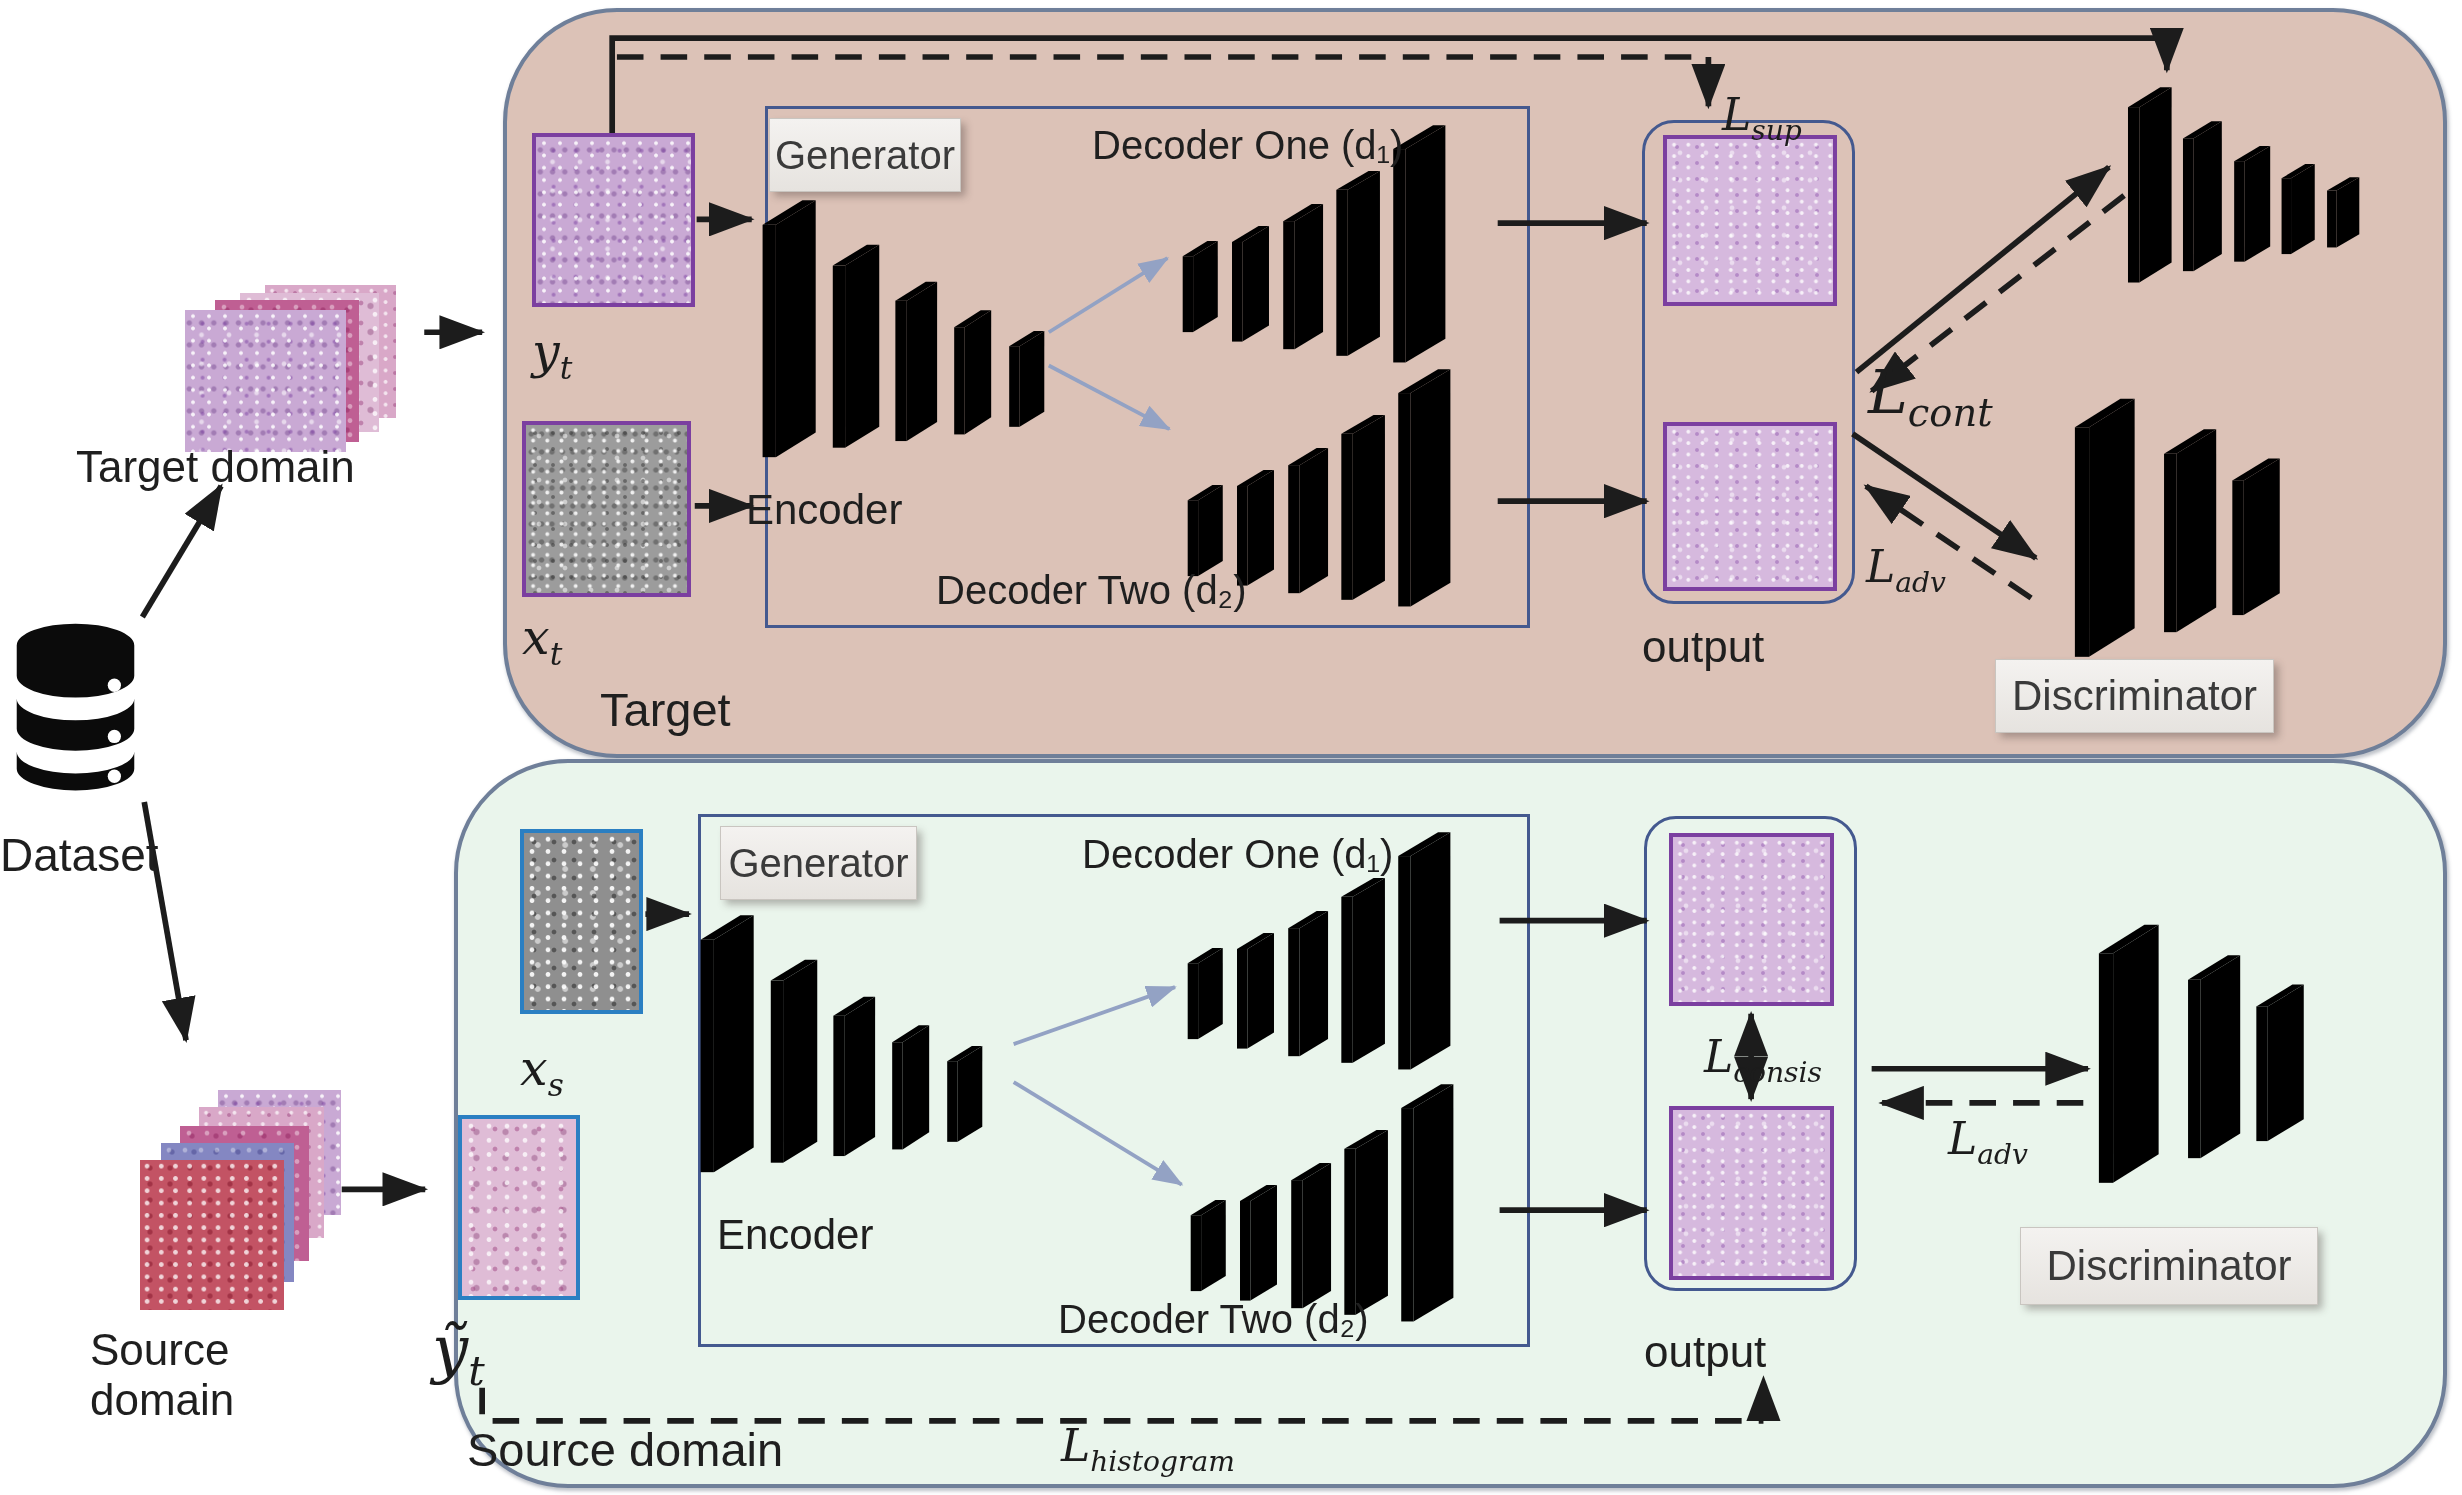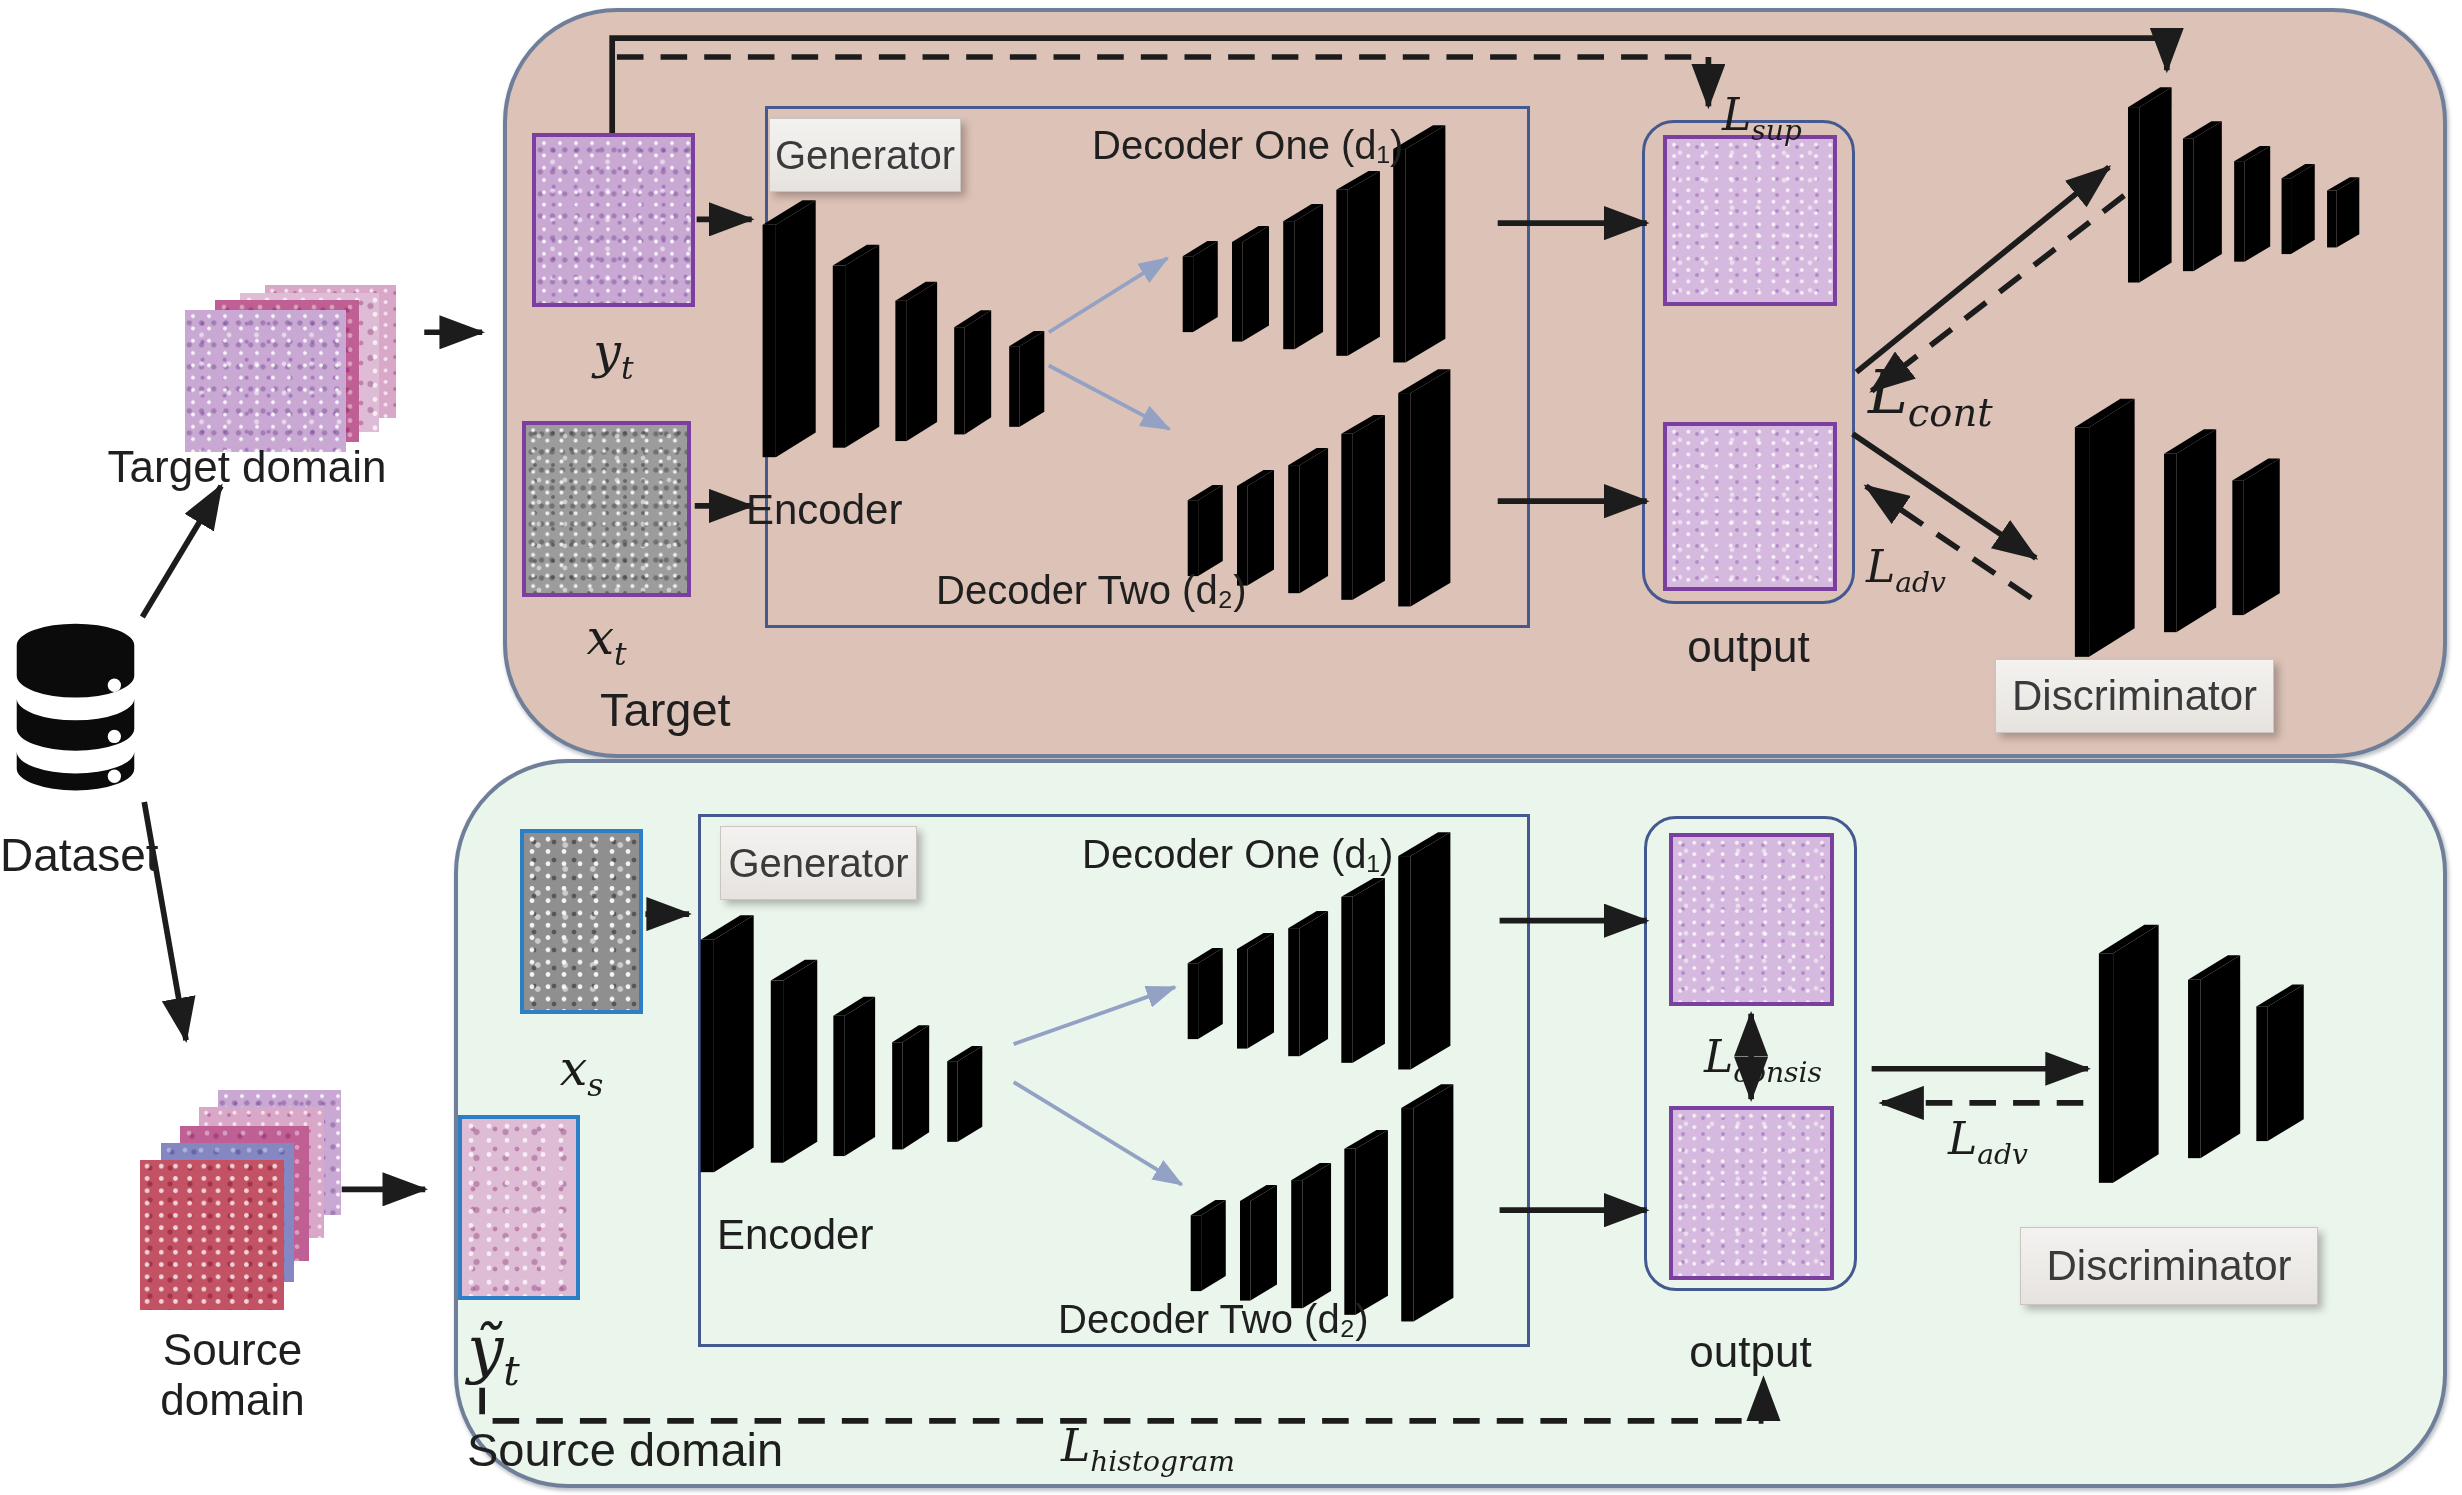--- a/index.html
+++ b/index.html
@@ -1,20 +1,20 @@
 <!DOCTYPE html>
 <html style="font-size:15px"><head>
 <meta charset="utf-8">
 <style>
   html,body{margin:0;padding:0;background:#ffffff;}
   #canvas{position:relative;width:2462px;height:1495px;background:#ffffff;overflow:hidden;
           font-family:"Liberation Sans",sans-serif;}
   .abs{position:absolute;}
   .lbl{font-family:"Liberation Sans",sans-serif;color:#1f1f1f;}
-  .ctr{text-align:center;}
+  .ctr{text-align:left;}
   .mvar{font-family:"DejaVu Serif",serif;font-style:italic;color:#1c1c1c;}
   .mvar sub{font-size:64%;font-style:italic;}
   .panel{position:absolute;border:4.7px solid #6f7f99;border-radius:114px;box-sizing:border-box;
          box-shadow:1.9px 2.8px 3.8px rgba(70,80,100,.35);}
   #target-panel{left:503px;top:7.6px;width:1944px;height:750px;background:#dcc2b7;}
   #source-panel{left:454px;top:759px;width:1993px;height:729px;background:#eaf5ec;}
   .innerbox{position:absolute;border:3.8px solid #44598f;box-sizing:border-box;background:transparent;}
   .outbox{position:absolute;border:3.8px solid #44598f;border-radius:32px;box-sizing:border-box;}
   .chipbox{position:absolute;background:linear-gradient(180deg,#f4f2f0 0%,#e6e3df 100%);
            border:0.9px solid #c9c5c0;box-shadow:4.7px 4.7px 7.6px rgba(60,50,45,.35);

